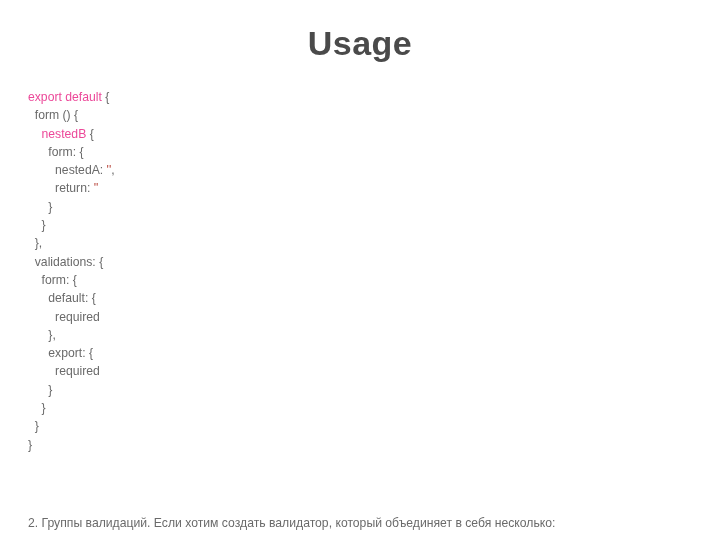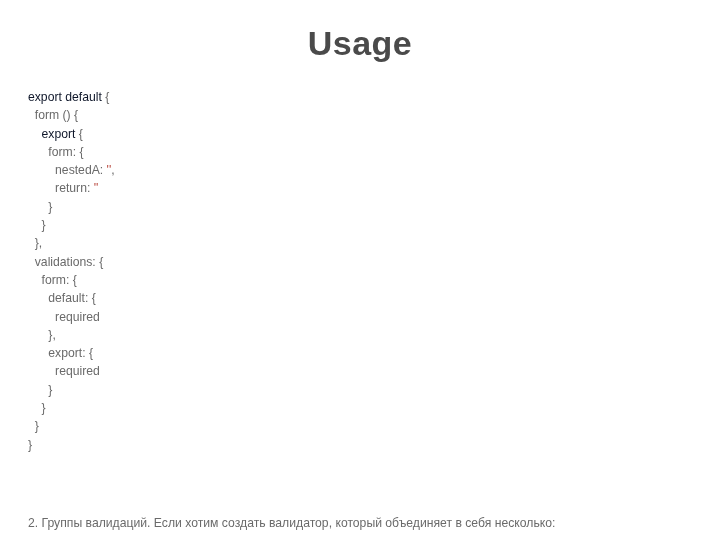--- a/index.html
+++ b/index.html
@@ -42,39 +42,39 @@
     margin-bottom: 2px;
   }
   .code {
     font-family: "Helvetica Neue", Helvetica, Arial, sans-serif;
     white-space: pre;
     font-size: 12.2px;
     line-height: 1.5;
     color: #6a6a6a;
     margin-top: 2px;
   }
-  .kw  { color: #0f172a; }  
+  .kw  { color: #ec4899; }  
   .str { color: #b8463c; }  
   .section2 {
     margin-top: 60px;
   }
 </style>
 </head>
 <body>
 
 <div class="slide">
 
   <div class="title">Usage</div>
 
   <div class="body">
 
 
     <div class="code"><span class="kw">export default</span><span> {</span>
 <span>  form () {</span>
-<span>    </span><span class="kw">export</span><span> {</span>
+<span>    </span><span class="kw">nestedB</span><span> {</span>
 <span>      form: {</span>
 <span>        nestedA: </span><span class="str">''</span><span>,</span>
 <span>        return: </span><span class="str">''</span>
 <span>      }</span>
 <span>    }</span>
 <span>  },</span>
 <span>  validations: {</span>
 <span>    form: {</span>
 <span>      default: {</span>
 <span>        required</span>

